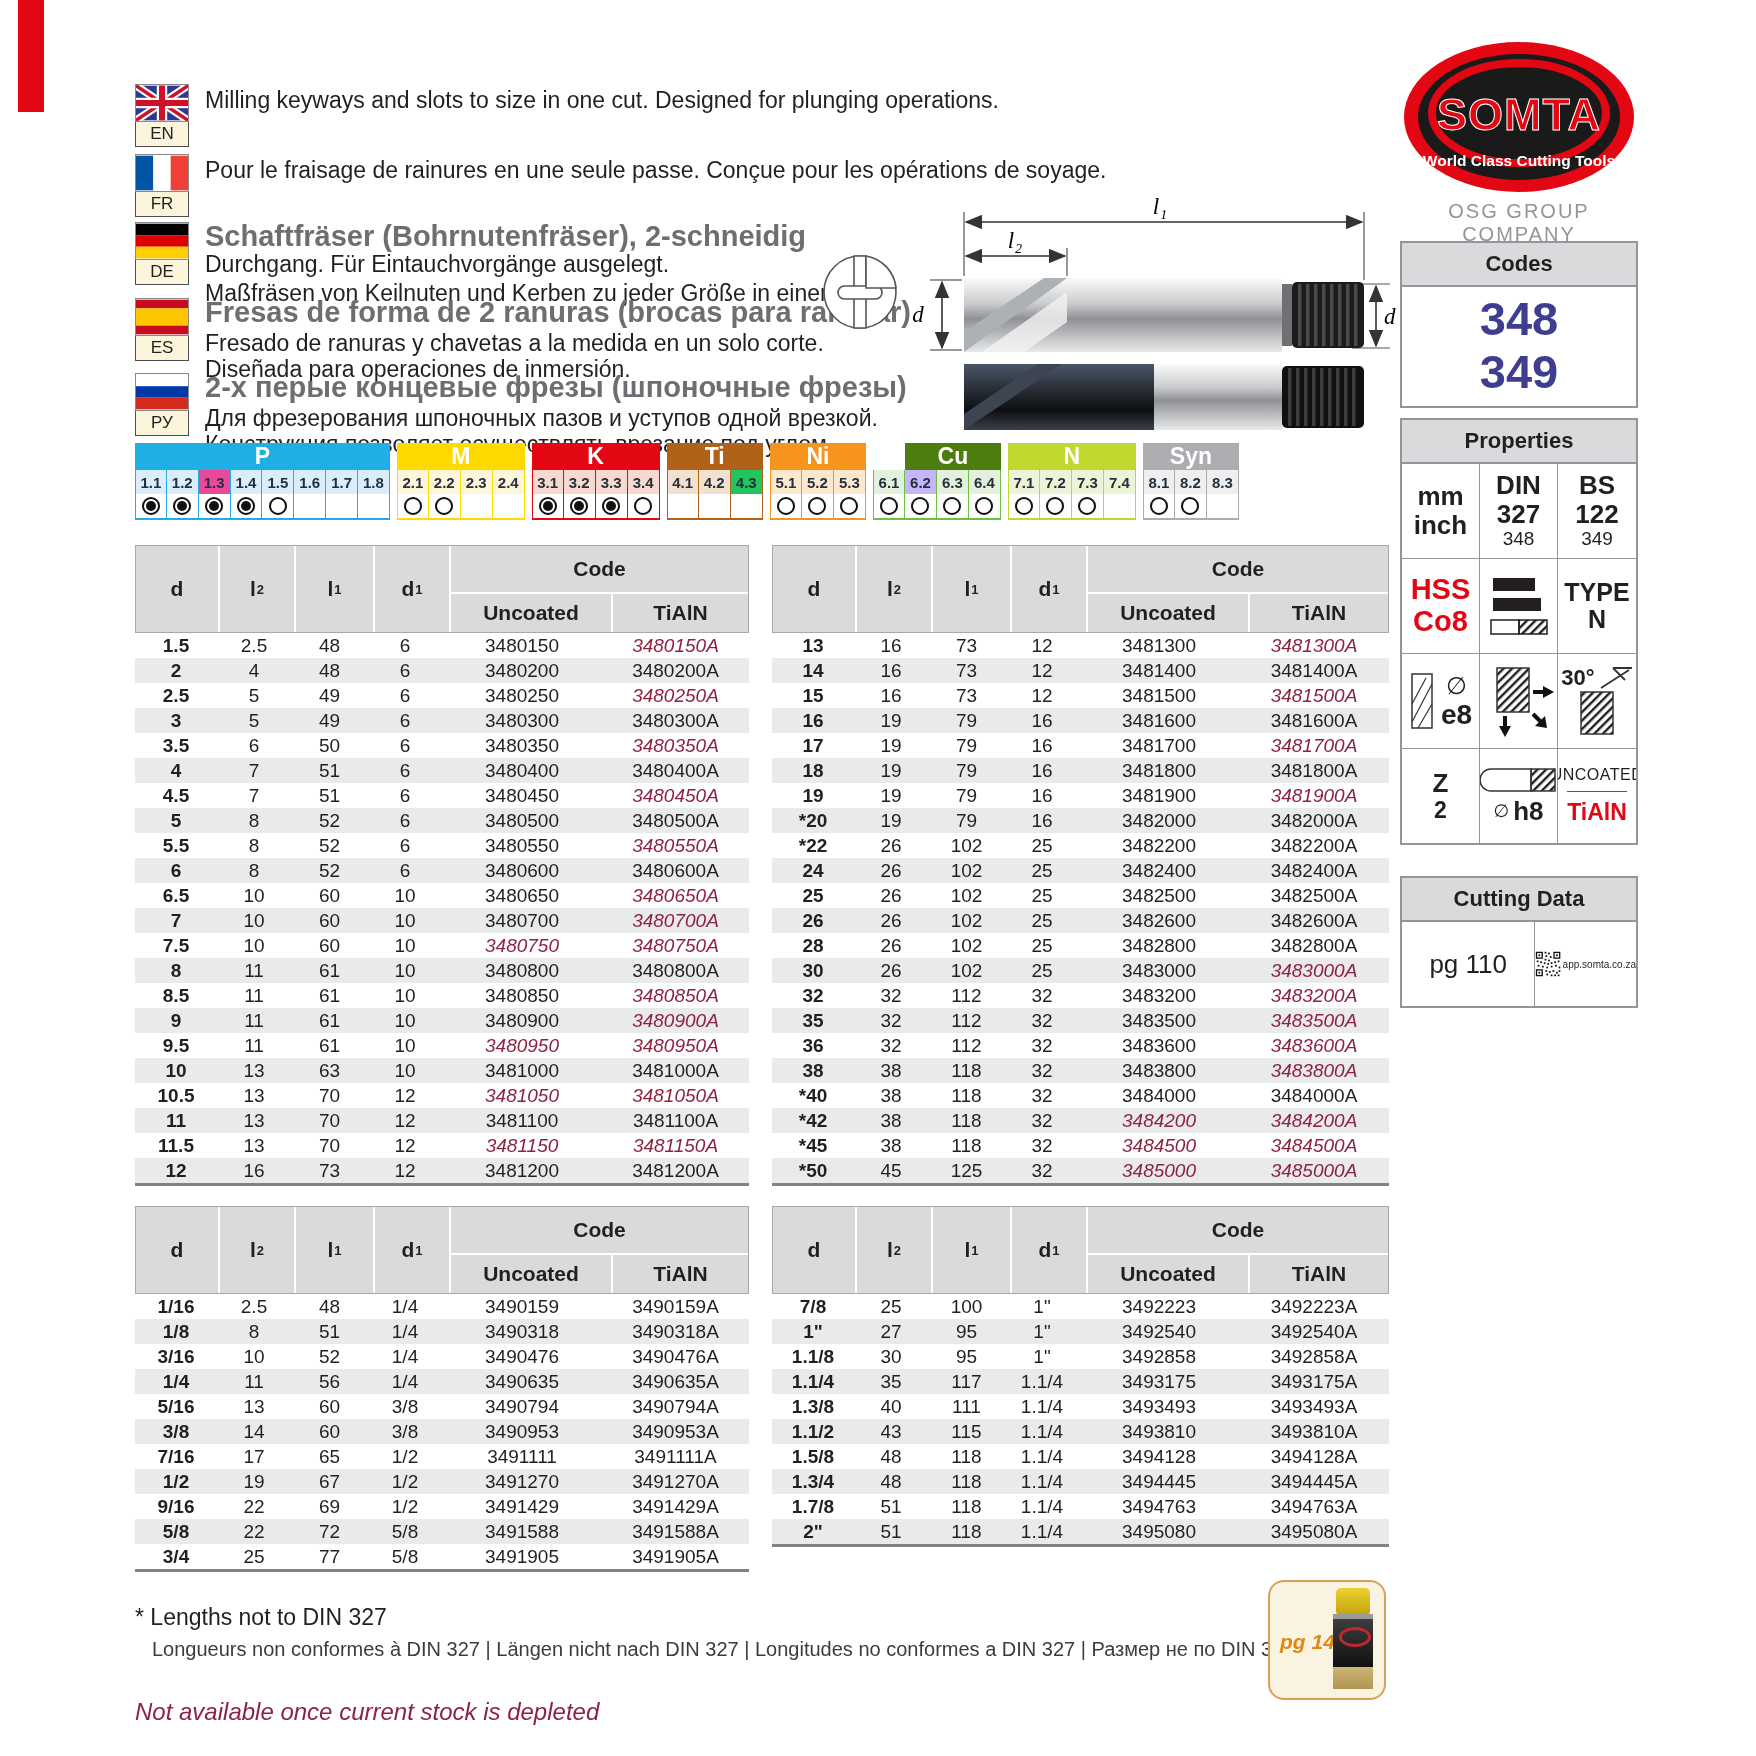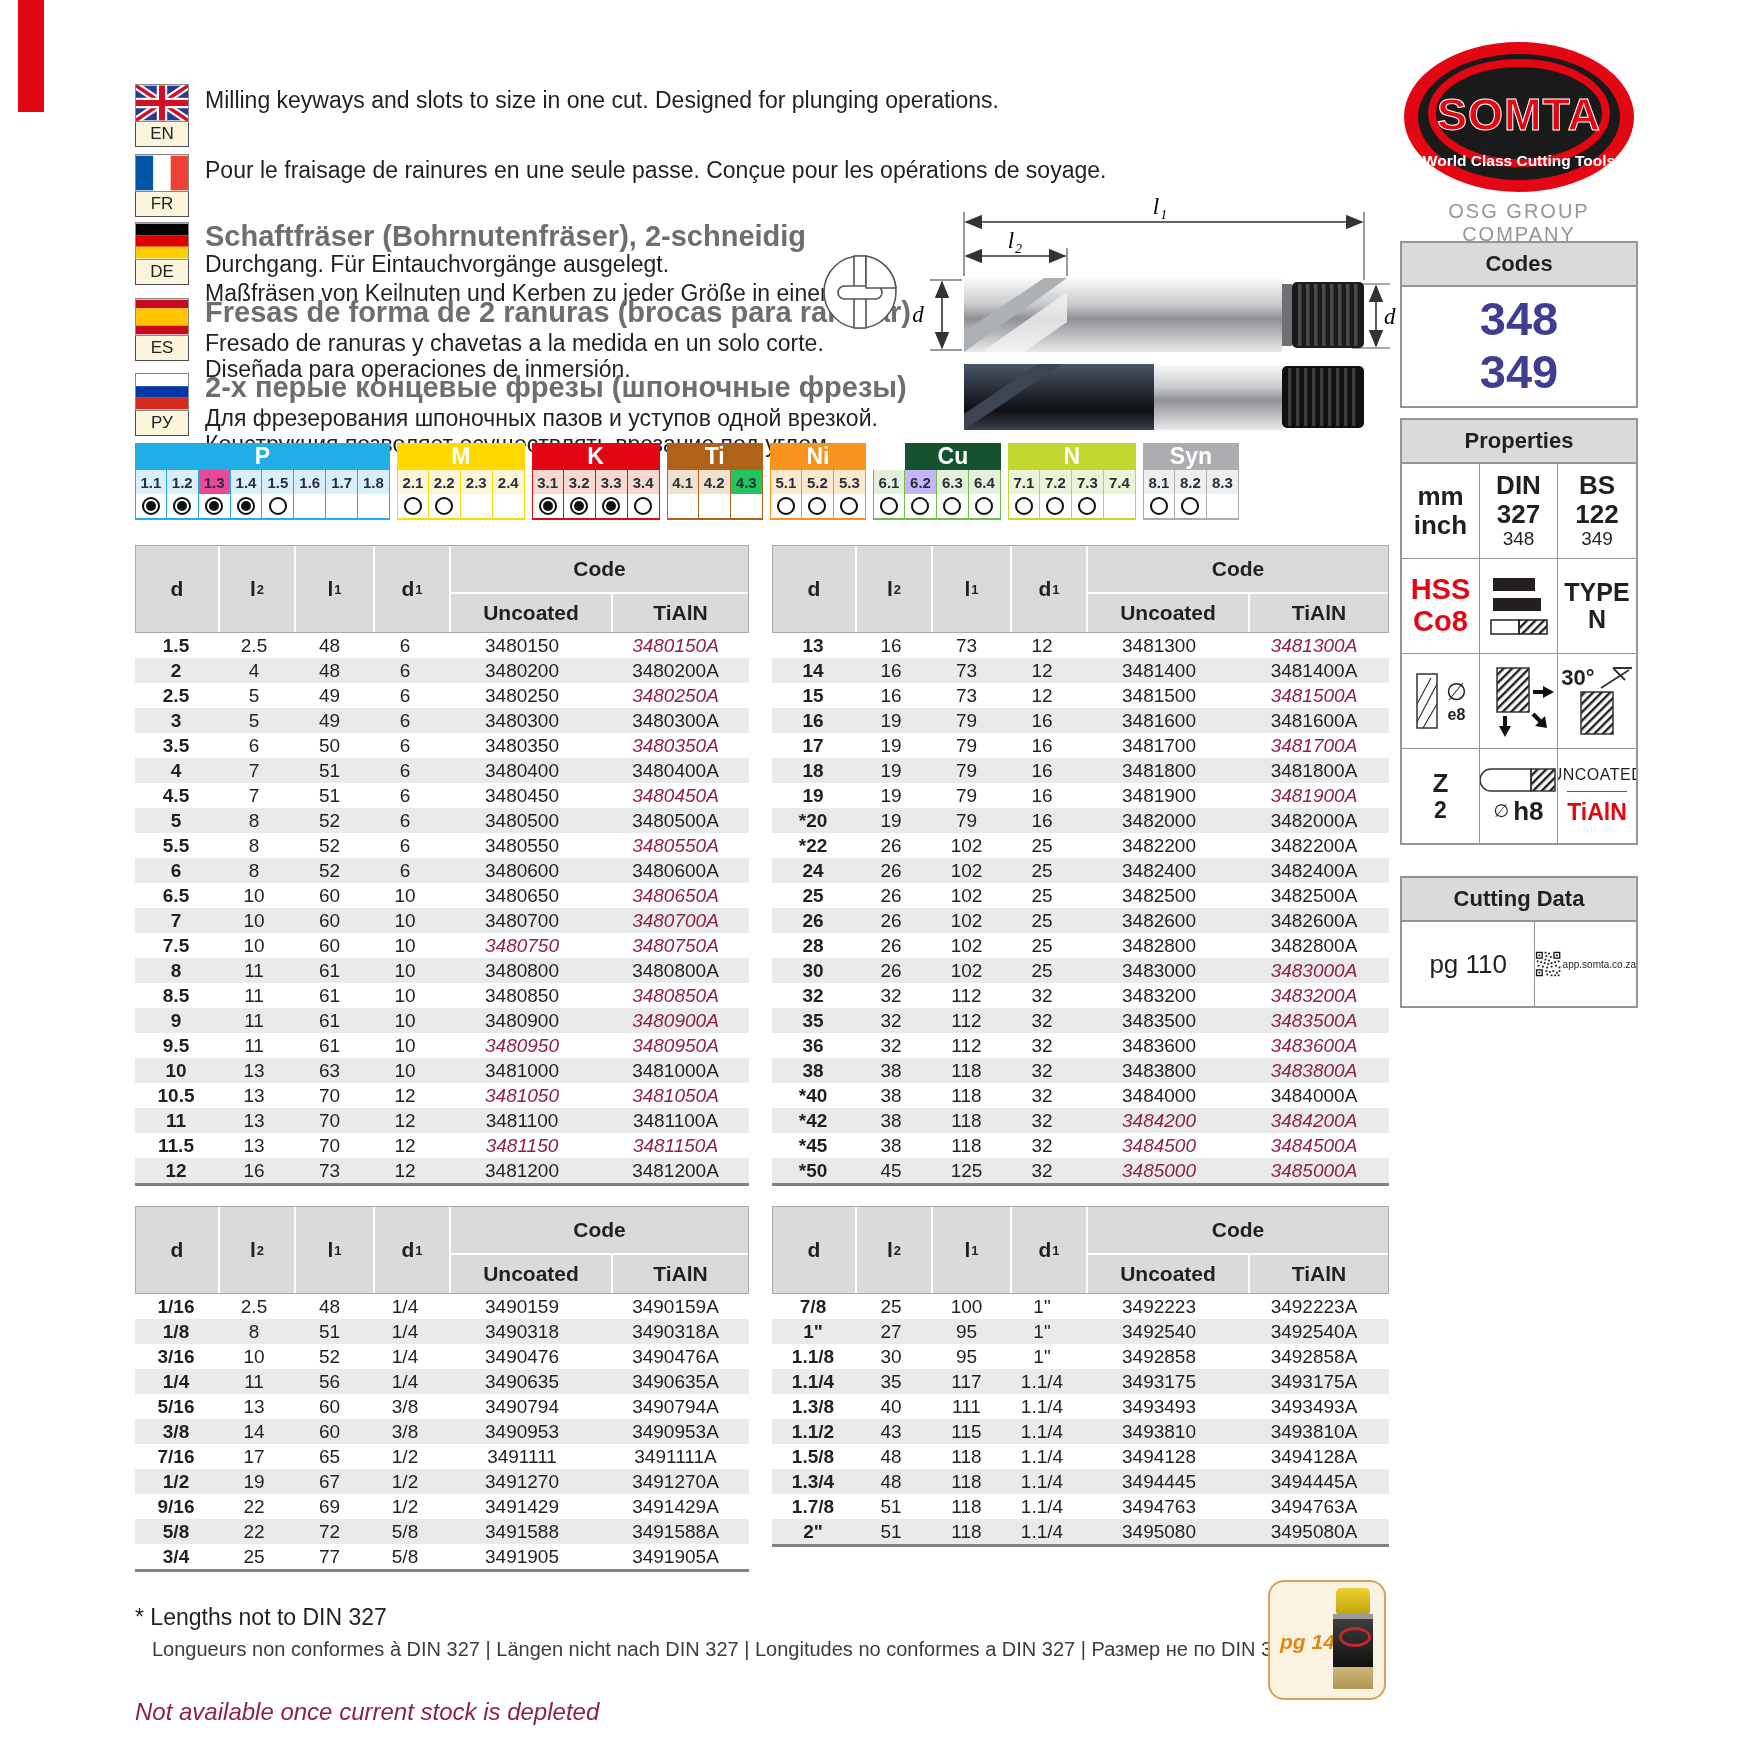--- a/index.html
+++ b/index.html
@@ -336,21 +336,21 @@
       </div>
 
       <div class="pcell">
         <div style="display:flex;align-items:center;gap:6px">
           <svg width="26" height="58" viewBox="0 0 26 58">
             <rect x="3" y="2" width="20" height="54" fill="#fff" stroke="#333" stroke-width="1.5"></rect>
             <path d="M3,50 23,12 M3,32 17,6 M9,56 23,32" stroke="#333" stroke-width="1.2" fill="none"></path>
           </svg>
           <div>
             <div style="font-size:24px">∅</div>
-            <div class="mid-b" style="font-size:16px">e8</div>
+            <div class="mid-b" style="font-size:28px">e8</div>
           </div>
         </div>
       </div>
       <div class="pcell">
         <svg width="76" height="74" viewBox="0 0 76 74">
           <rect x="16" y="4" width="32" height="44" fill="url(#hat)" stroke="#333" stroke-width="1.5"></rect>
           <line x1="24" y1="52" x2="24" y2="64" stroke="#111" stroke-width="4"></line>
             <polygon points="18,62 30,62 24,73" fill="#111"></polygon>
           <line x1="52" y1="28" x2="64" y2="28" stroke="#111" stroke-width="4"></line>
             <polygon points="62,22 62,34 73,28" fill="#111"></polygon>
@@ -586,21 +586,21 @@
           </div>
           <div class="band-col" style="--c: #F7941D;">
             <div class="band-num" style="background: rgb(252, 232, 205);">5.3</div>
             <div class="band-rad">
               <span class="rd"></span>
             </div>
           </div>
         </div>
       </div>
       <div class="band-sec" style="flex-grow: 4; --c: #6FBE45;">
-        <div class="band-head" style="background: #14532d; margin-left: 32px;">Cu</div>
+        <div class="band-head" style="background: #4d7c0f; margin-left: 32px;">Cu</div>
         <div class="band-cells">
           <div class="band-col" style="--c: #6FBE45;">
             <div class="band-num" style="background: rgb(227, 240, 220);">6.1</div>
             <div class="band-rad">
               <span class="rd"></span>
             </div>
           </div>
           <div class="band-col" style="--c: #6FBE45;">
             <div class="band-num" style="background: #c4b5fd;">6.2</div>
             <div class="band-rad">

